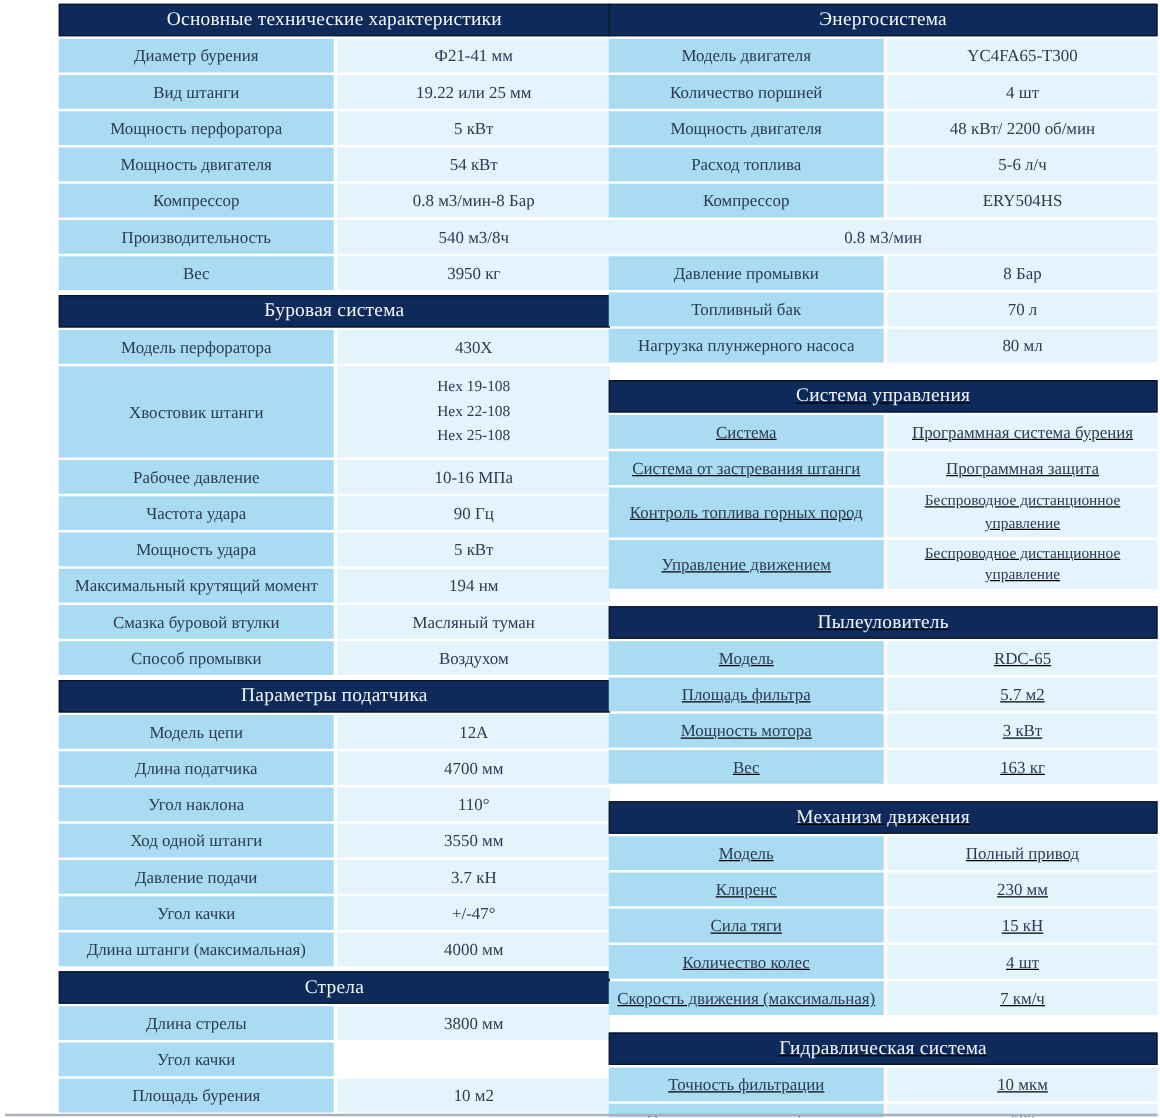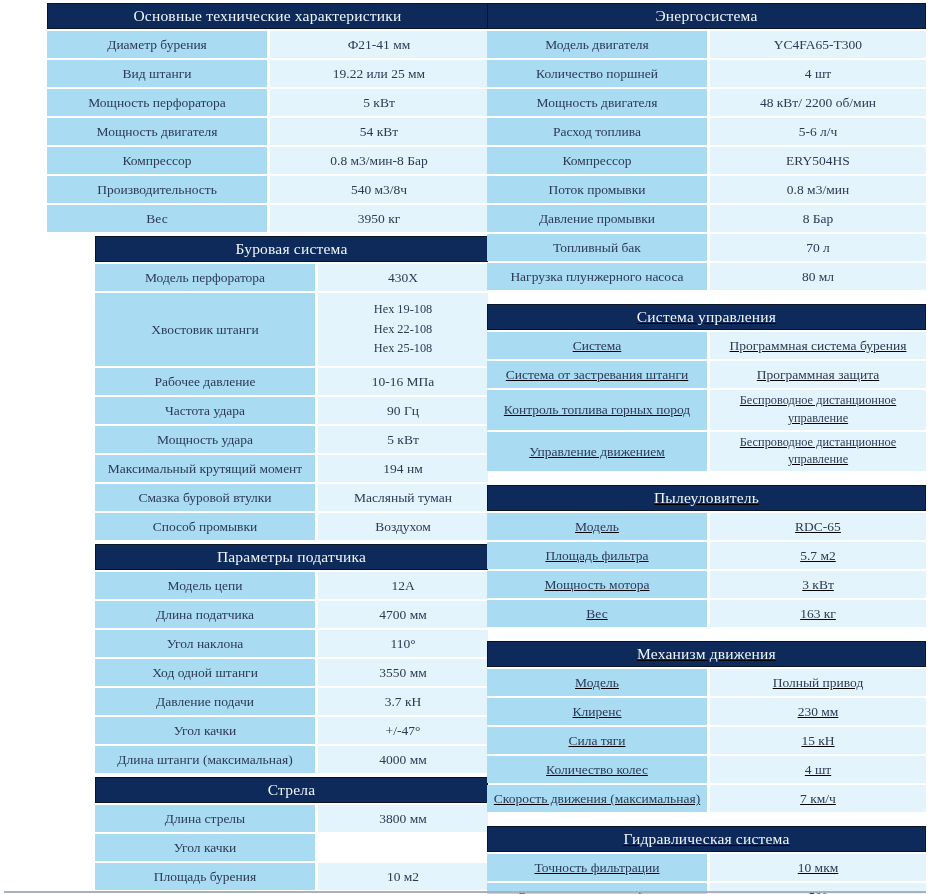--- a/index.html
+++ b/index.html
@@ -18,21 +18,21 @@
     right: 2px;
     bottom: 1px;
     height: 2px;
     background: #aab1b8;
   }
   .col { position: absolute; top: 3px; }
   #col-0 { left: 2px;   width: 441px; padding-left: 45px; }
   #col-1 { left: 487px; width: 439px; }
 
   .spec-table { margin-top: 0; }
-  #col-0 .spec-table + .spec-table { margin-top: 4px; margin-left: 48px; }
+  #col-0 .spec-table + .spec-table { margin-top: 4px; }
   #col-1 .spec-table + .spec-table { margin-top: 14px; text-decoration: underline; }
 
   .table-header {
     box-sizing: border-box;
     height: 26px;
     background: var(--header-bg, #0d2a5a);
     border: 1px solid var(--header-border, #0a1527);
     color: var(--header-text, #f2f6fa);
     display: flex;
     align-items: center;
@@ -195,21 +195,20 @@
         </div>
         <div class="row">
           <div class="cell cell-label">Расход топлива</div>
           <div class="cell cell-value">5-6 л/ч</div>
         </div>
         <div class="row">
           <div class="cell cell-label">Компрессор</div>
           <div class="cell cell-value">ERY504HS</div>
         </div>
         <div class="row">
-          <div class="cell cell-label">Поток промывки</div>
           <div class="cell cell-value">0.8 м3/мин</div>
         </div>
         <div class="row">
           <div class="cell cell-label">Давление промывки</div>
           <div class="cell cell-value">8 Бар</div>
         </div>
         <div class="row">
           <div class="cell cell-label">Топливный бак</div>
           <div class="cell cell-value">70 л</div>
         </div>

